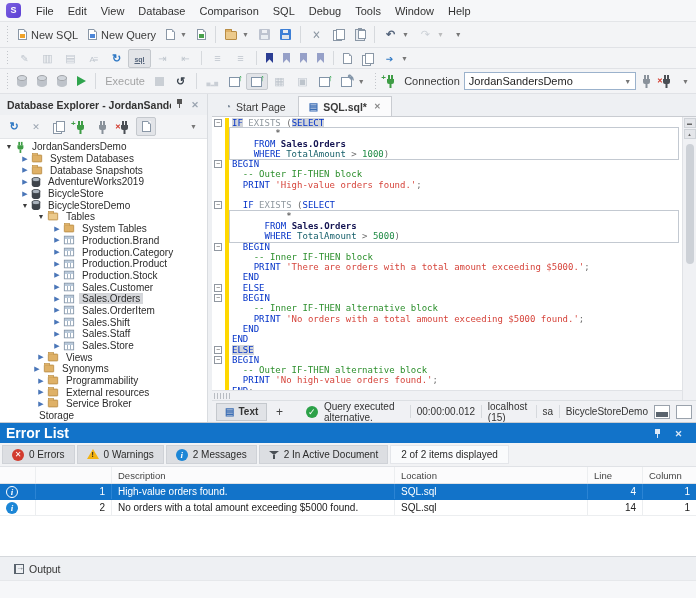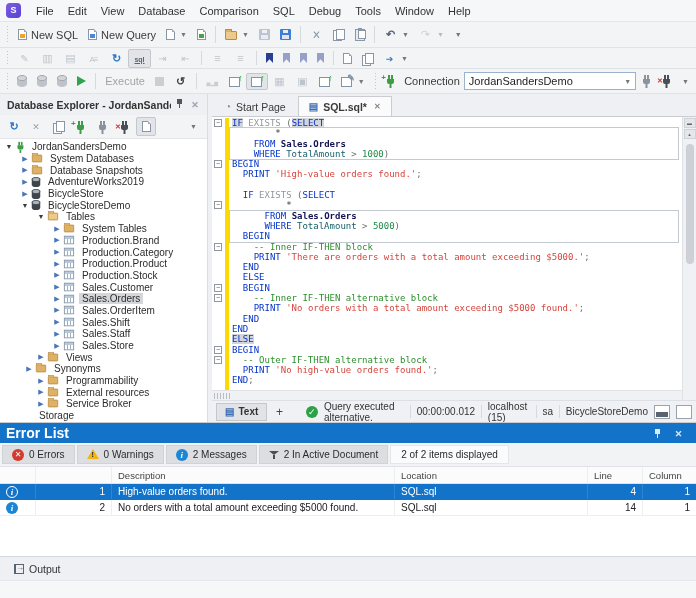--- a/index.html
+++ b/index.html
@@ -512,21 +512,21 @@
           <div class="tree-row" style="padding-left: 52px;">
             <span class="arrow">▶</span>
             <span class="tico table-ico"></span>
             <span class="tree-label">Sales.Store</span>
           </div>
           <div class="tree-row" style="padding-left: 36px;">
             <span class="arrow">▶</span>
             <span class="tico folder-ico"></span>
             <span class="tree-label">Views</span>
           </div>
-          <div class="tree-row" style="padding-left: 24px;">
+          <div class="tree-row" style="padding-left: 32px;">
             <span class="arrow">▶</span>
             <span class="tico folder-ico"></span>
             <span class="tree-label">Synonyms</span>
           </div>
           <div class="tree-row" style="padding-left: 36px;">
             <span class="arrow">▶</span>
             <span class="tico folder-ico"></span>
             <span class="tree-label">Programmability</span>
           </div>
           <div class="tree-row" style="padding-left: 36px;">
@@ -572,20 +572,21 @@
                 <span class="fold-mark" style="top: 228.6px;">−</span>
                 <span class="fold-mark" style="top: 238.9px;">−</span>
               </div>
             <div class="changebar" style="height: 278.1px;"></div>
             <div class="codearea">
                 <div class="code-line"><span class="c-k hl">IF</span><span class="c-p"> </span><span class="c-g">EXISTS</span><span class="c-o"> (</span><span class="c-k hl">SELECT</span></div>
                 <div class="code-line"><span class="c-p">        *</span></div>
                 <div class="code-line"><span class="c-p">    </span><span class="c-k">FROM</span><span class="c-p"> </span><span class="c-t">Sales.Orders</span></div>
                 <div class="code-line"><span class="c-p">    </span><span class="c-k">WHERE</span><span class="c-p"> </span><span class="c-c">TotalAmount</span><span class="c-p"> </span><span class="c-o">&gt;</span><span class="c-p"> </span><span class="c-n">1000</span><span class="c-o">)</span></div>
                 <div class="code-line"><span class="c-k">BEGIN</span></div>
+                <div class="code-line"><span class="c-p">  </span><span class="c-m">-- Outer IF-THEN block</span></div>
                 <div class="code-line"><span class="c-p">  </span><span class="c-k">PRINT</span><span class="c-p"> </span><span class="c-s">'High-value orders found.'</span><span class="c-o">;</span></div>
                 <div class="code-line"></div>
                 <div class="code-line"><span class="c-p">  </span><span class="c-k">IF</span><span class="c-p"> </span><span class="c-g">EXISTS</span><span class="c-o"> (</span><span class="c-k">SELECT</span></div>
                 <div class="code-line"><span class="c-p">          *</span></div>
                 <div class="code-line"><span class="c-p">      </span><span class="c-k">FROM</span><span class="c-p"> </span><span class="c-t">Sales.Orders</span></div>
                 <div class="code-line"><span class="c-p">      </span><span class="c-k">WHERE</span><span class="c-p"> </span><span class="c-c">TotalAmount</span><span class="c-p"> </span><span class="c-o">&gt;</span><span class="c-p"> </span><span class="c-n">5000</span><span class="c-o">)</span></div>
                 <div class="code-line"><span class="c-p">  </span><span class="c-k">BEGIN</span></div>
                 <div class="code-line"><span class="c-p">    </span><span class="c-m">-- Inner IF-THEN block</span></div>
                 <div class="code-line"><span class="c-p">    </span><span class="c-k">PRINT</span><span class="c-p"> </span><span class="c-s">'There are orders with a total amount exceeding $5000.'</span><span class="c-o">;</span></div>
                 <div class="code-line"><span class="c-p">  </span><span class="c-k">END</span></div>

